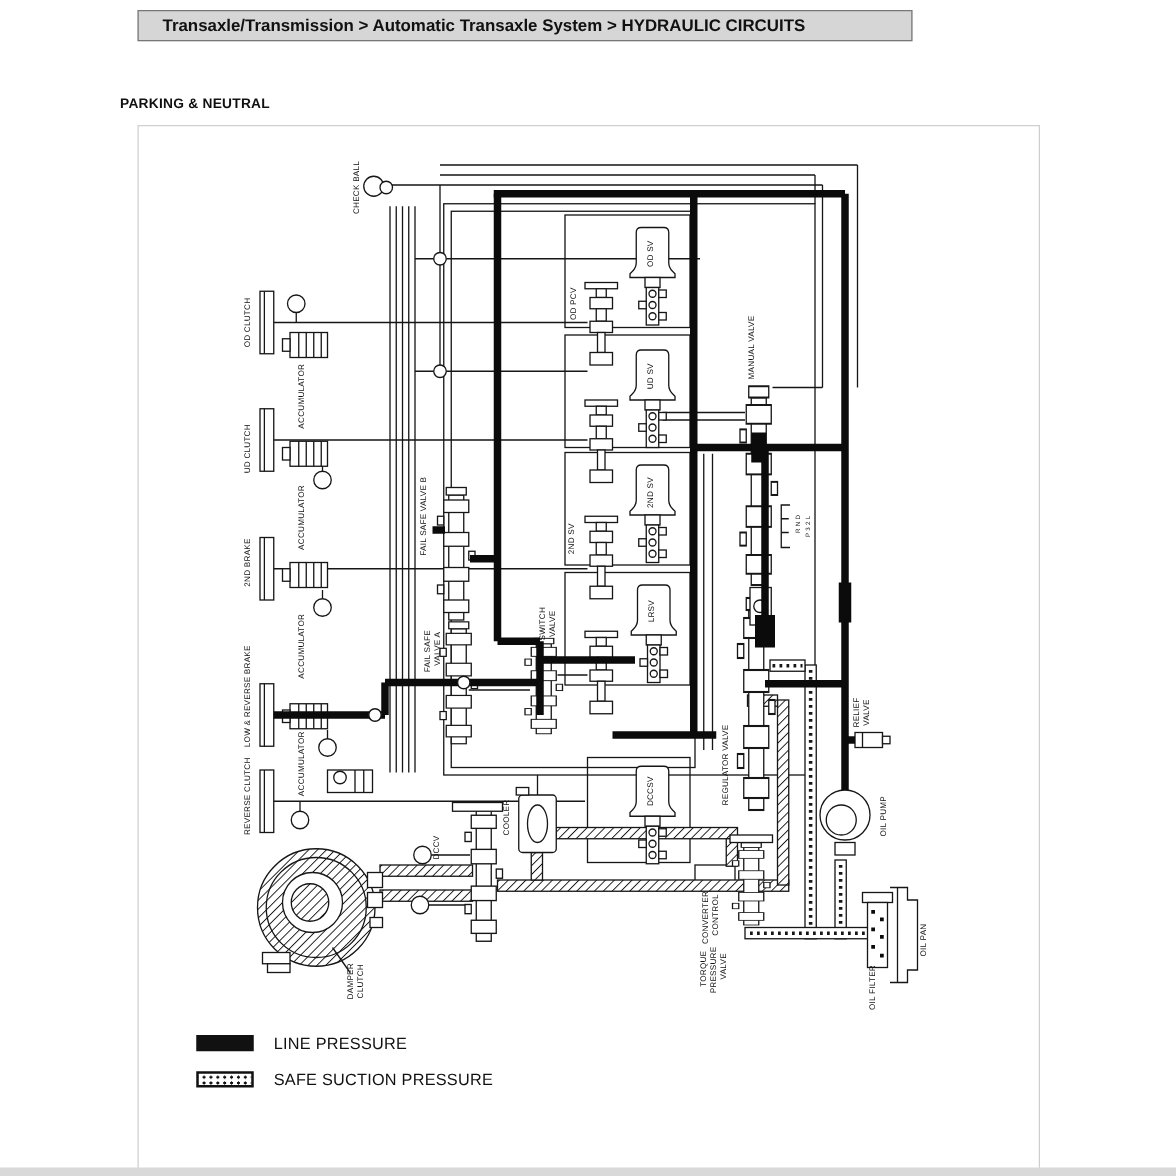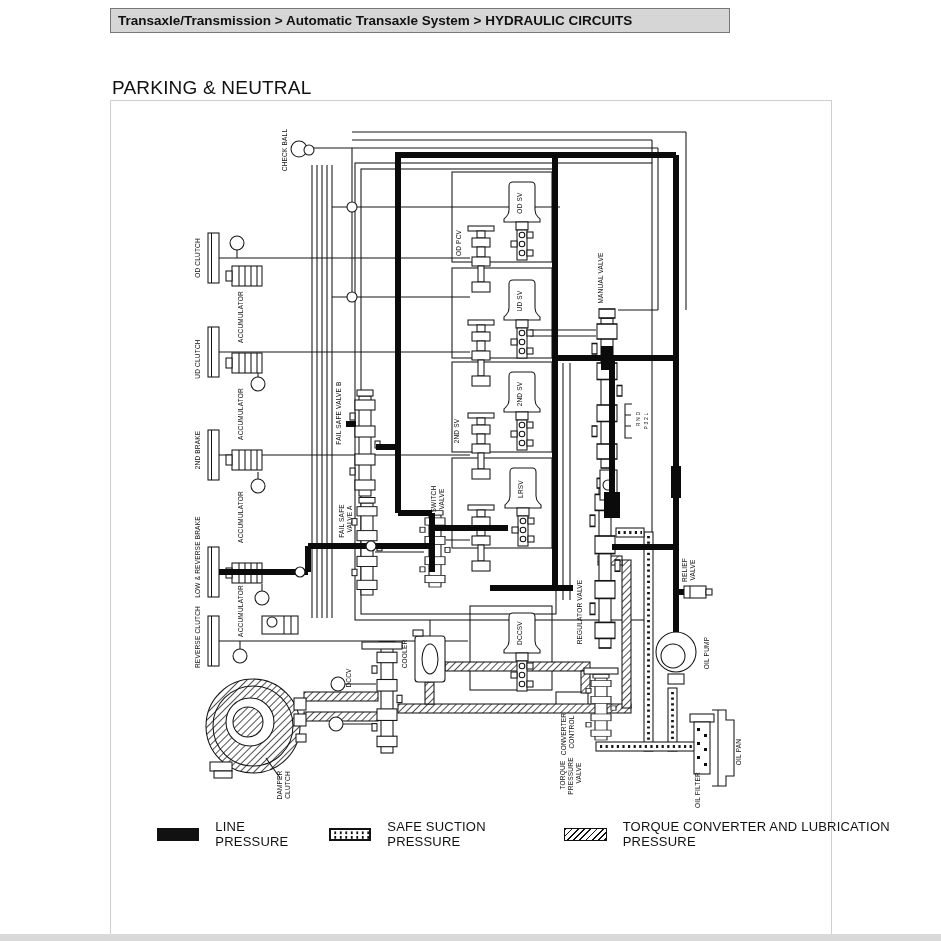--- a/index.html
+++ b/index.html
@@ -1,28 +1,28 @@
 <!DOCTYPE html>
 <html><head>
 <meta charset="utf-8">
 <style>
   html,body{margin:0;padding:0}
   body{width:941px;height:941px;background:#ffffff;position:relative;
        font-family:"Liberation Sans",sans-serif;color:#111;overflow:hidden}
   .abs{position:absolute}
   #headerbar{left:110px;top:8px;width:620px;height:25px;background:#d6d6d6;
     border:1px solid #777;box-sizing:border-box;display:flex;align-items:center;
-    padding-left:7px;font-size:13.5px;font-weight:bold;white-space:pre}
+    padding-left:19px;font-size:13.5px;font-weight:bold;white-space:pre}
   #headerbar .hl{}
-  #page-title{left:112px;top:77px;font-size:19px;font-weight:normal;letter-spacing:.2px}
+  #page-title{left:96px;top:77px;font-size:11px;font-weight:bold;letter-spacing:.2px}
   #diagram-frame{left:110px;top:100px;width:720px;height:835px;border:1px solid #cfcfcf}
   #diagram{position:absolute;left:0;top:0}
   #bottom-strip{left:0;top:934px;width:941px;height:7px;background:#d9d9d9}
   
-  #legend{left:157px;top:827px;display:flex;flex-direction:row;gap:15px}
+  #legend{left:157px;top:827px;display:flex;flex-direction:column;gap:15px}
   .legend-item{display:flex;align-items:center;height:14px}
   .sw{display:inline-block;width:46px;height:13px;margin-right:16px}
   .sw.solid{background:#111}
   .sw.dotted{box-sizing:border-box;border:2px solid #111;
     background-image:radial-gradient(circle,#111 1.1px,rgba(0,0,0,0) 1.3px);
     background-size:5.5px 4.6px;background-position:1.5px .5px}
   .sw.hatched{box-sizing:border-box;border:1px solid #111;
     background:repeating-linear-gradient(135deg,#111 0 1.2px,transparent 1.2px 4.4px)}
   .legend-label{font-size:13px;letter-spacing:.2px}
   
@@ -329,19 +329,15 @@
 
 <div class="abs" id="legend">
   <div class="legend-item">
     <span class="sw solid"></span>
     <span class="legend-label">LINE PRESSURE</span>
   </div>
   <div class="legend-item">
     <span class="sw dotted"></span>
     <span class="legend-label">SAFE SUCTION PRESSURE</span>
   </div>
-  <div class="legend-item">
-    <span class="sw hatched"></span>
-    <span class="legend-label">TORQUE CONVERTER AND LUBRICATION PRESSURE</span>
-  </div>
 </div>
 
 <div class="abs" id="bottom-strip"></div>
 
 </body></html>

